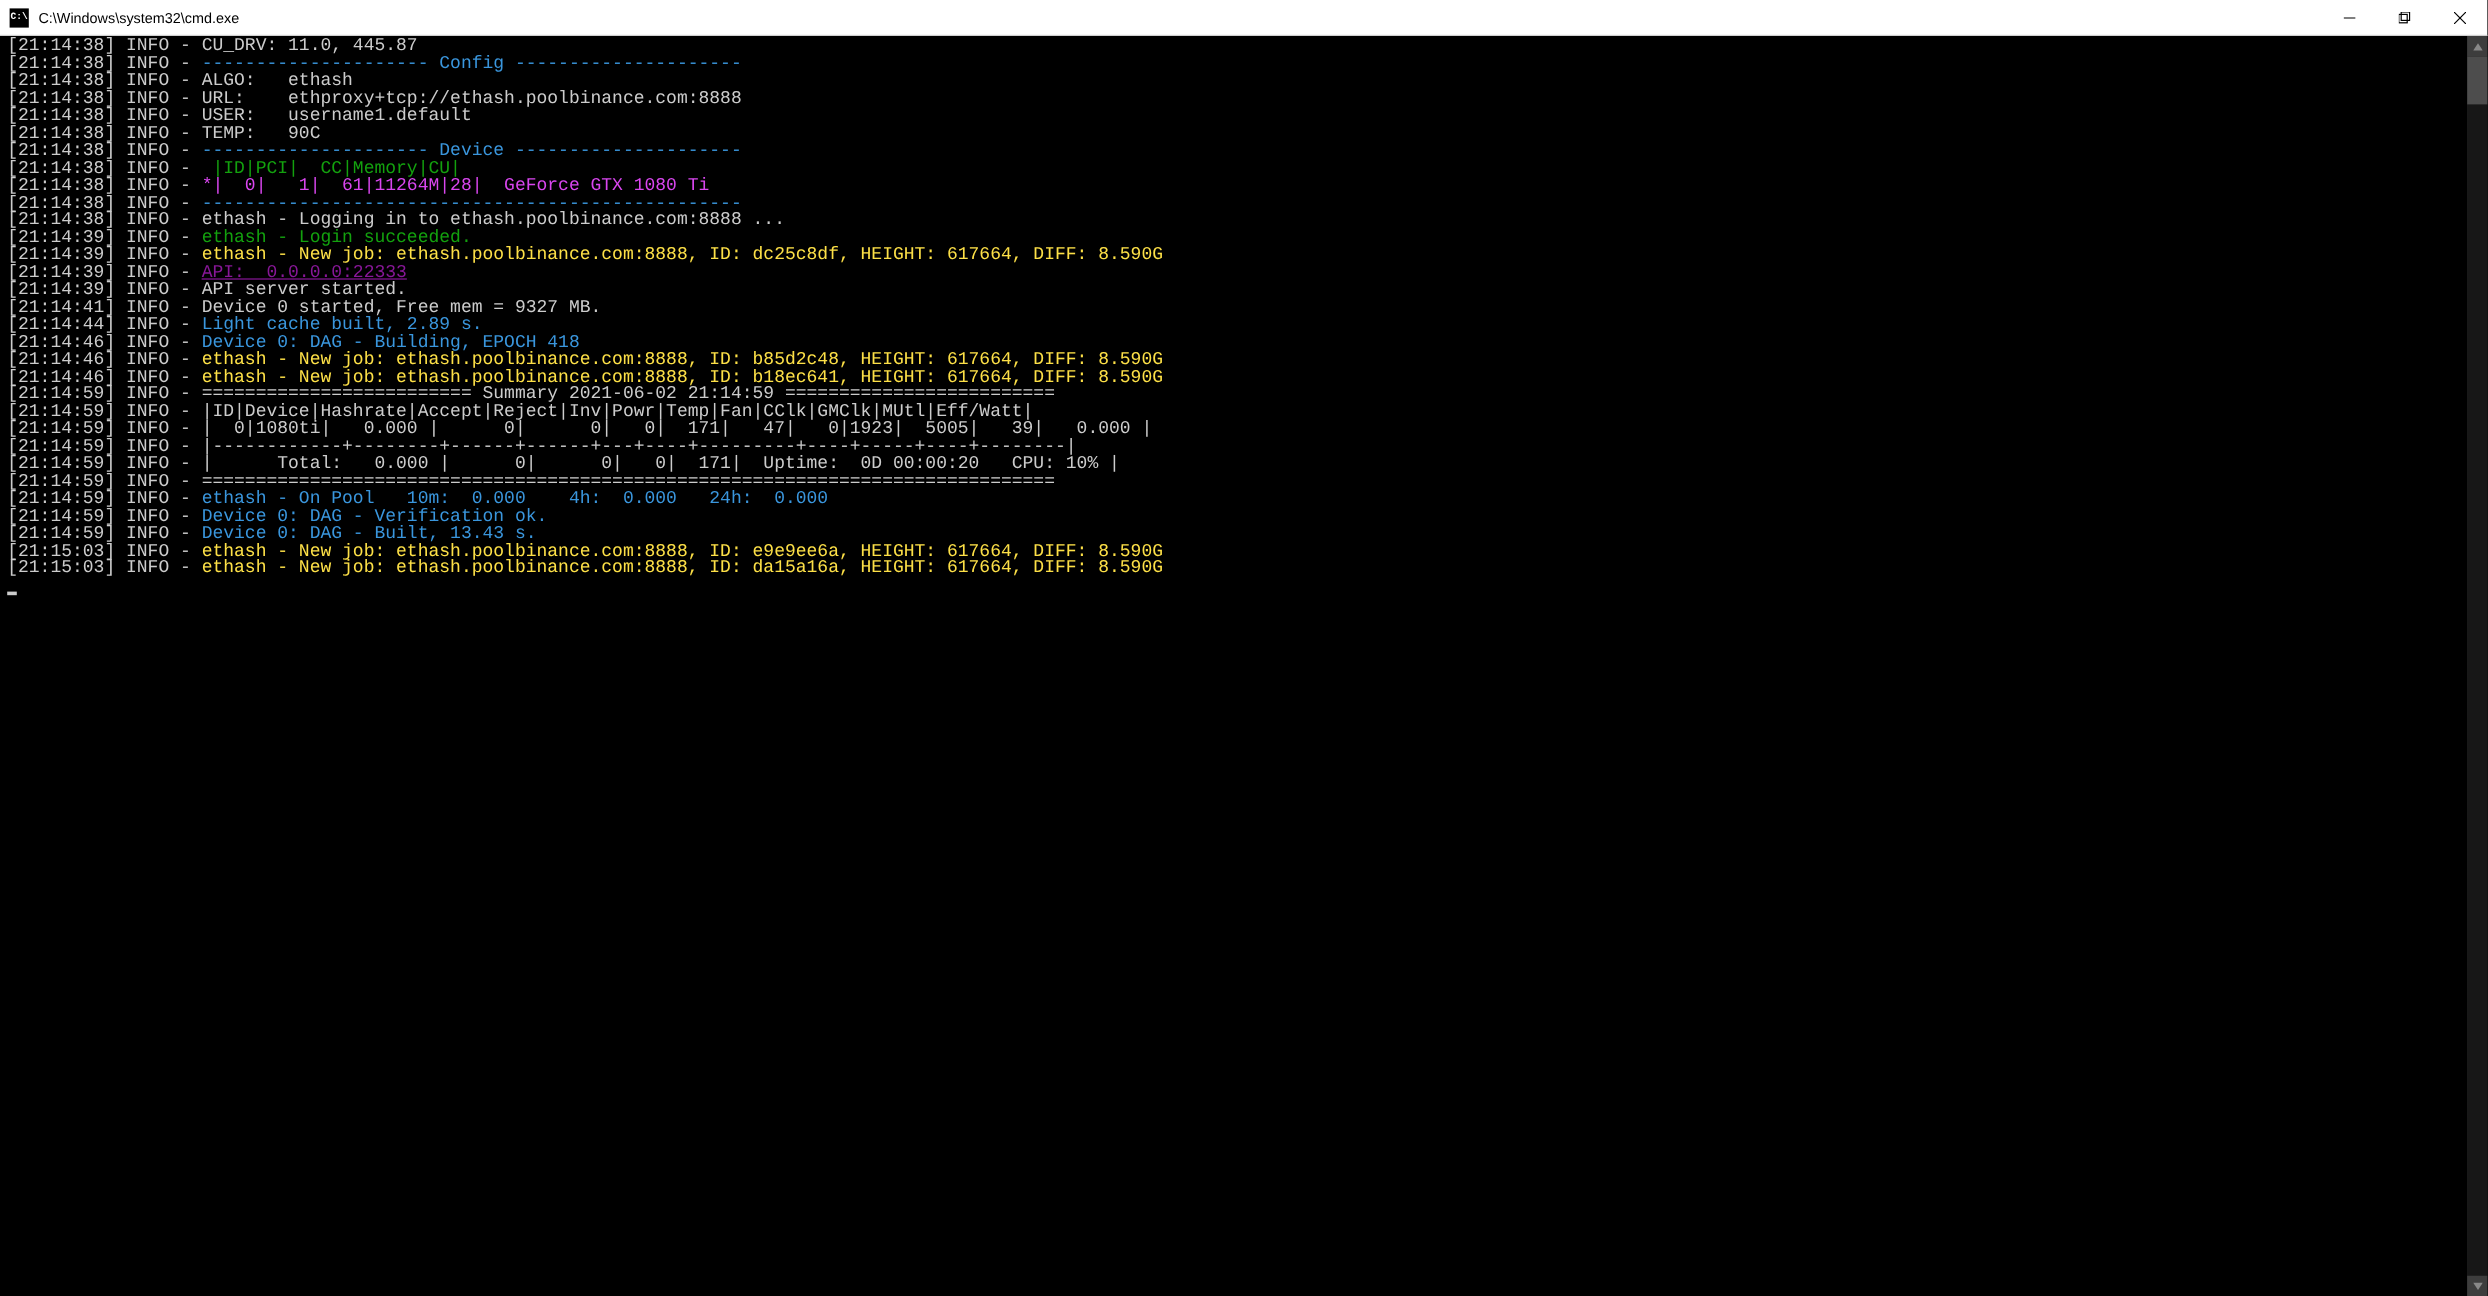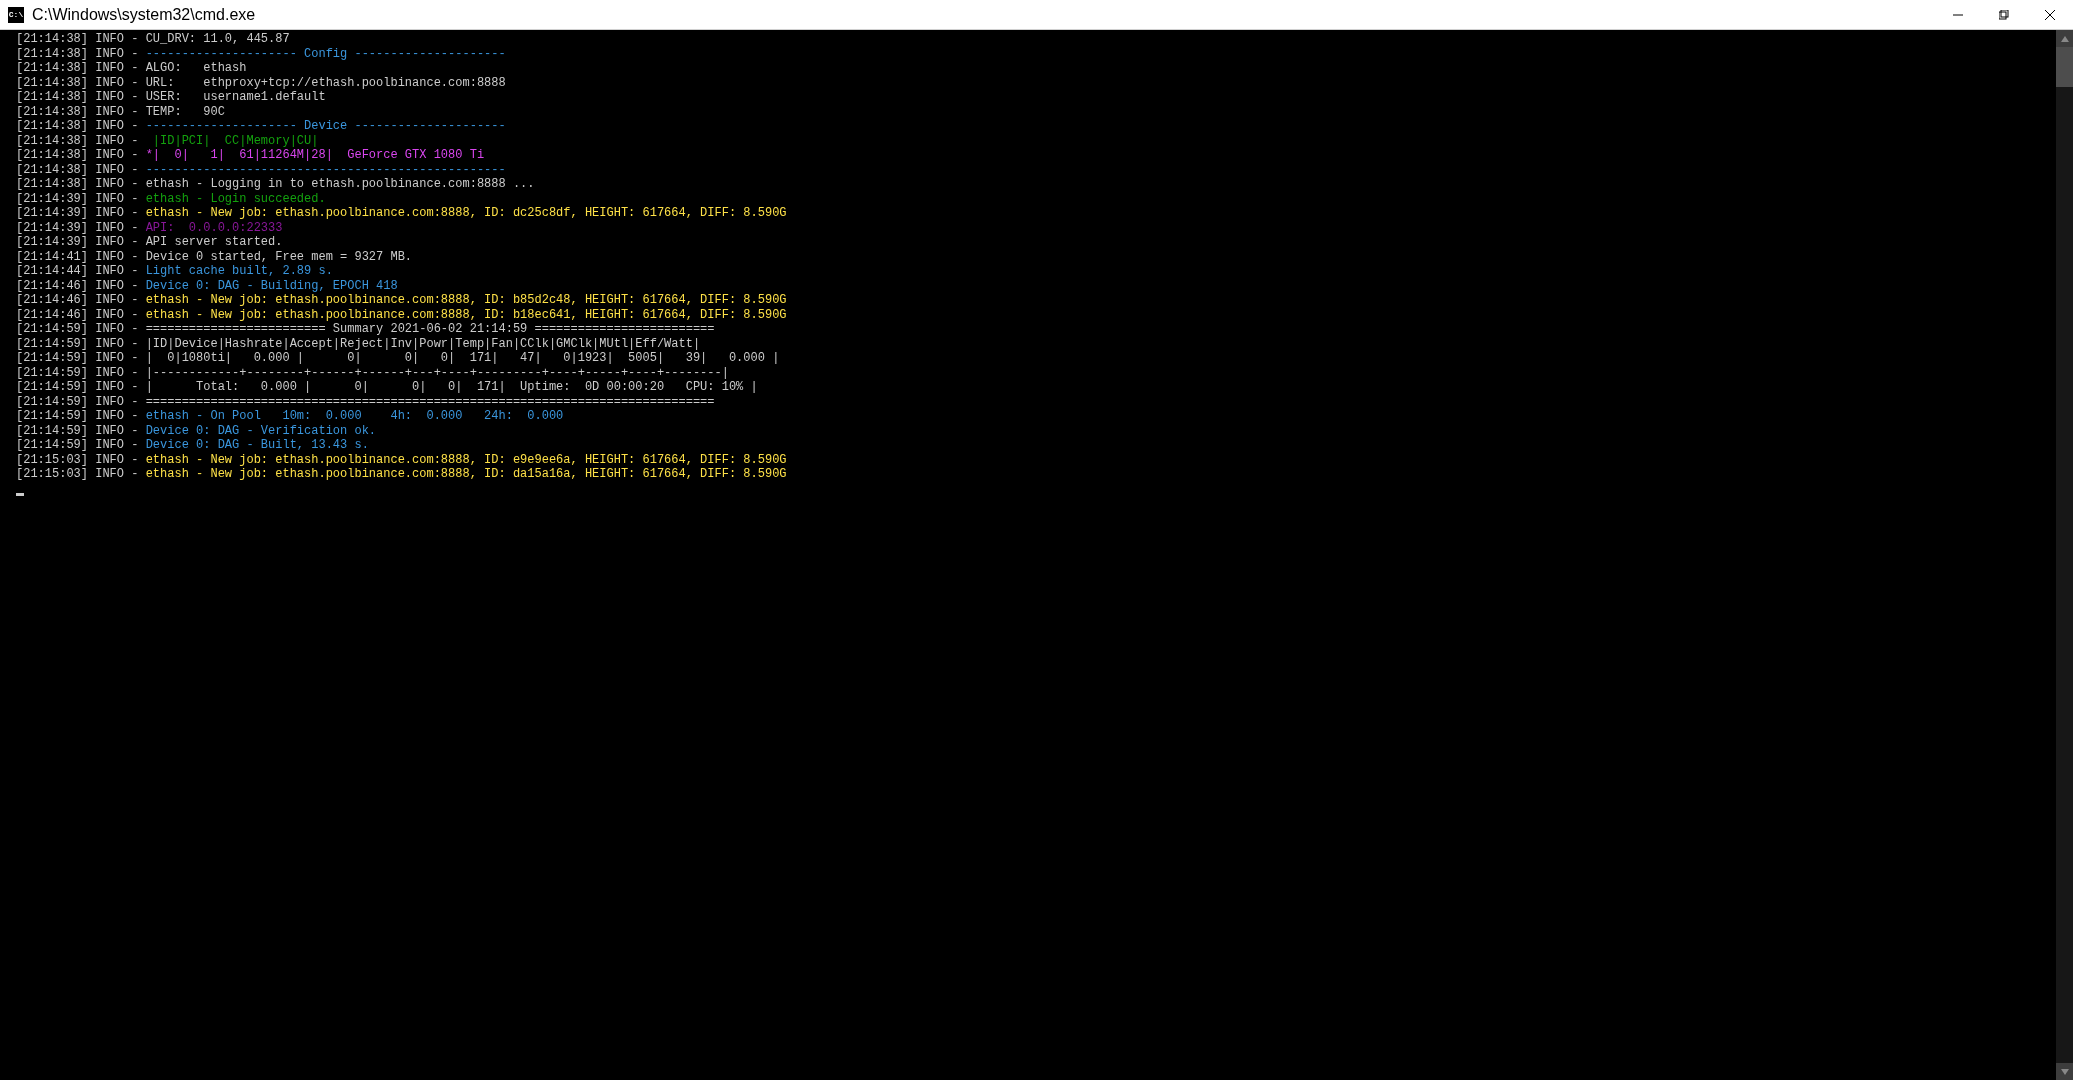--- a/index.html
+++ b/index.html
@@ -1,37 +1,37 @@
 <!DOCTYPE html>
 <html><head>
 <meta charset="utf-8">
 <style>
   * { margin:0; padding:0; box-sizing:border-box; }
   html,body { width:2073px; height:1080px; background:#000; font-family:Consolas,'Courier New',monospace; overflow:hidden; }
   .window { width:100%; height:100%; display:flex; flex-direction:column; }
   .titlebar { height:30px; background:#fff; display:flex; align-items:center; justify-content:space-between; border-bottom:1px solid #d0d0d0; }
   .titlebar-left { display:flex; align-items:center; gap:8px; padding-left:8px; }
   .titlebar-icon { width:16px; height:16px; background:#000; display:flex; align-items:center; justify-content:center; color:#fff; font-size:8px; font-weight:bold; }
-  .titlebar-title { font-size:16px; font-family:'Segoe UI',Tahoma,sans-serif; color:#000; }
+  .titlebar-title { font-size:12px; font-family:'Segoe UI',Tahoma,sans-serif; color:#000; }
   .titlebar-controls { display:flex; }
   .tb-btn { width:46px; height:30px; display:flex; align-items:center; justify-content:center; color:#000; }
   .tb-btn svg { width:10px; height:10px; }
   .client { flex:1; background:#000; display:flex; position:relative; }
-  .console { flex:1; padding:2px 16px; color:#ccc; font-size:12px; line-height:14.5px; white-space:pre; overflow:hidden; }
+  .console { flex:1; padding:2px 6px; color:#ccc; font-size:15px; line-height:14.5px; white-space:pre; overflow:hidden; }
   .scrollbar { width:17px; background:#2b2b2b; display:flex; flex-direction:column; }
   .sb-btn { width:17px; height:17px; background:#3d3d3d; display:flex; align-items:center; justify-content:center; }
   .sb-btn svg { width:8px; height:8px; fill:#888; }
   .sb-track { flex:1; background:#171717; position:relative; }
   .sb-thumb { position:absolute; left:0; right:0; top:0; height:40px; background:#4d4d4d; }
   .c-white  { color:#cccccc; }
   .c-green  { color:#13a10e; }
   .c-lgreen { color:#d946ef; }
   .c-cyan   { color:#3a96dd;text-align:center; }
   .c-magenta{ color:#fde047; }
-  .c-purple { color:#881798; }
+  .c-purple { color:#881798;text-decoration:underline; }
   .cursor { display:inline-block; width:8px; height:3px; background:#ccc; vertical-align:bottom; }
 </style>
 </head>
 <body>
 
 <div class="window">
   <div class="titlebar">
     <div class="titlebar-left">
       <div class="titlebar-icon">C:\</div>
       <div class="titlebar-title">C:\Windows\system32\cmd.exe</div>

